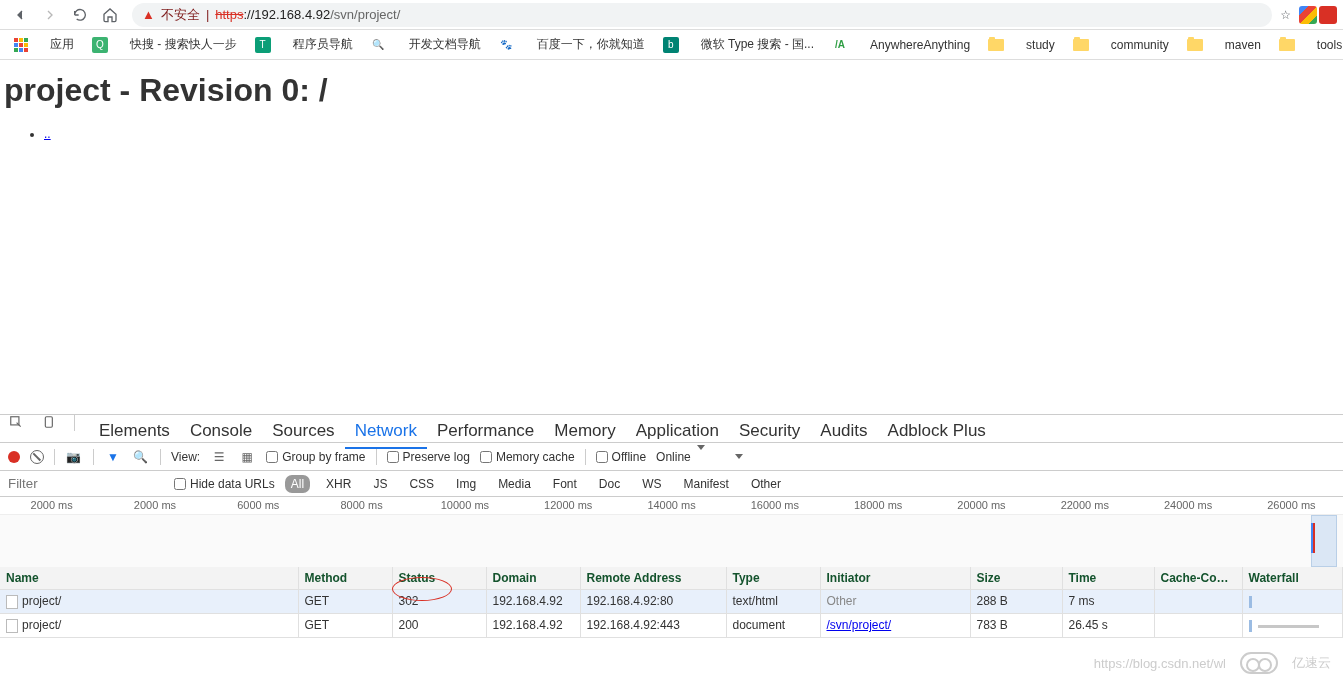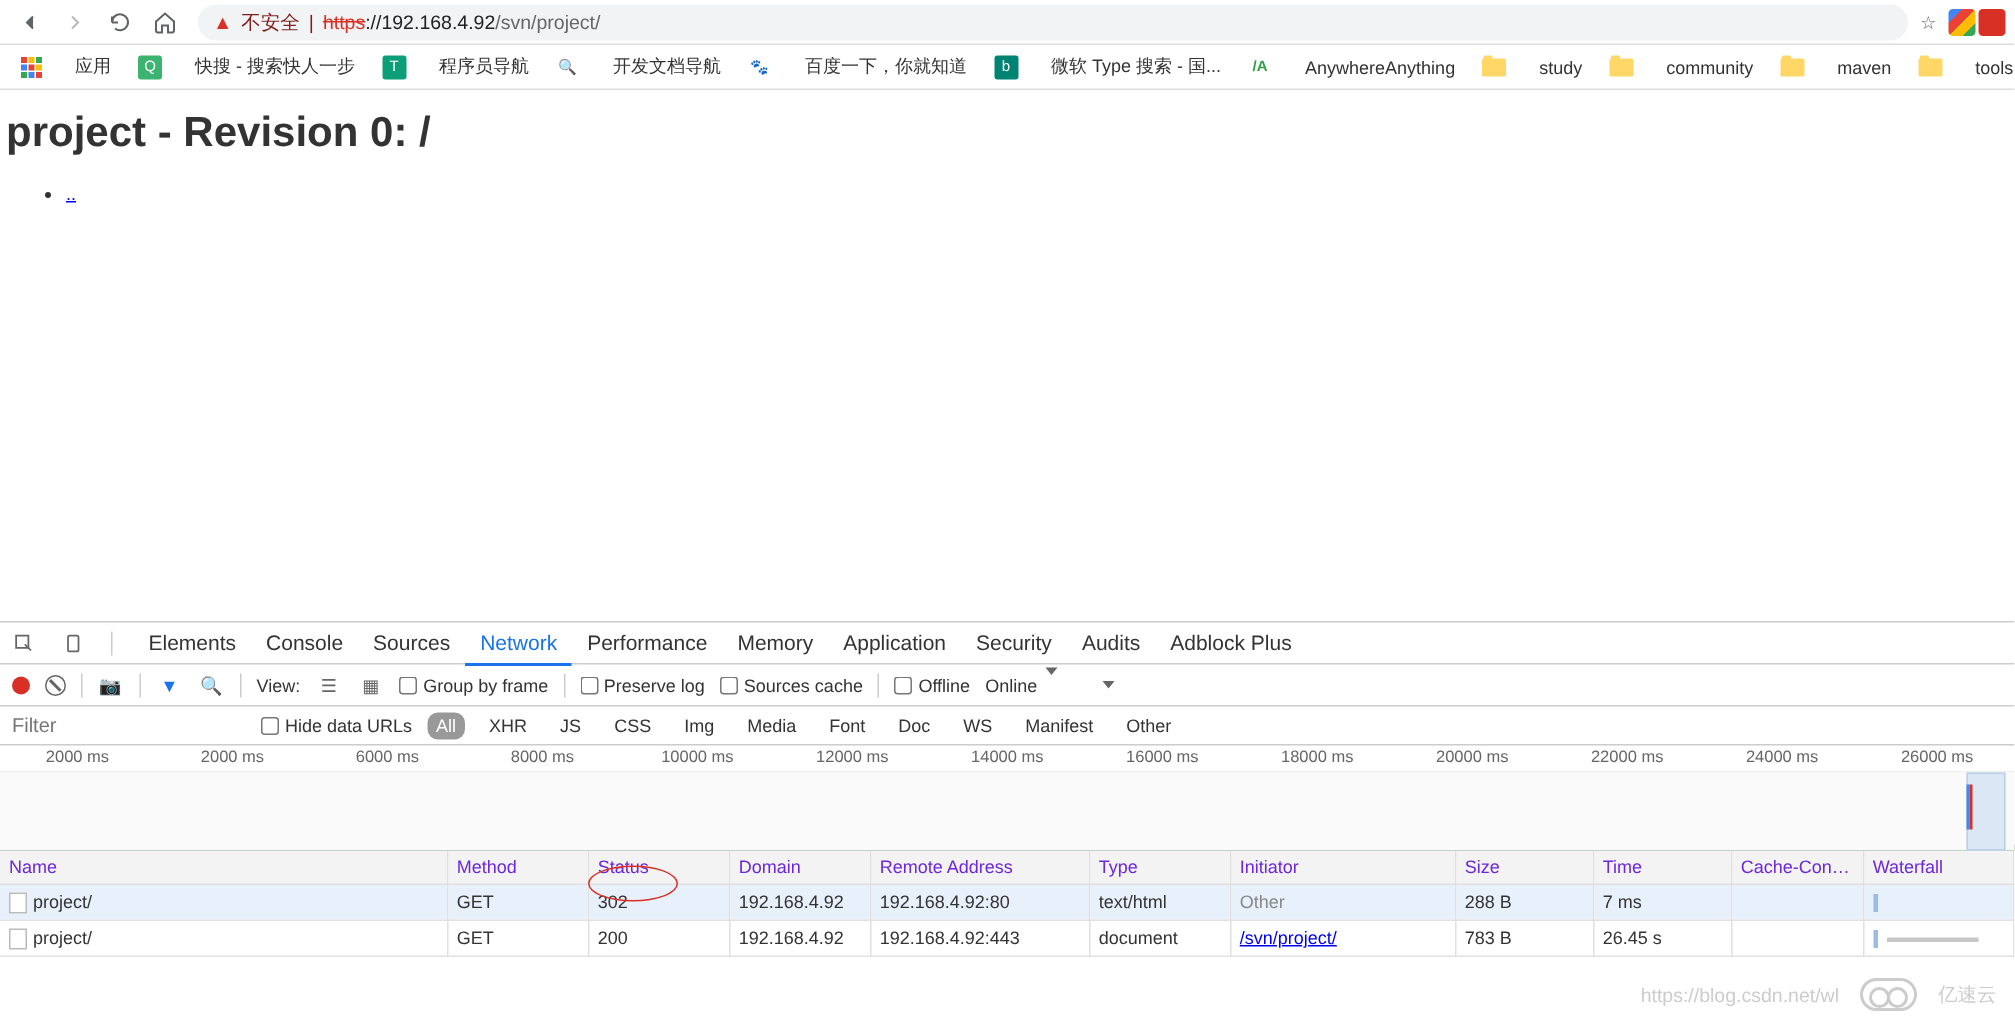--- a/index.html
+++ b/index.html
@@ -23,26 +23,26 @@
 .bookmarks{height:30px;display:flex;align-items:center;padding:0 8px;border-bottom:1px solid #ddd;gap:6px;font-size:12px;color:#333}
 .bk{display:flex;align-items:center;gap:22px;padding:3px 6px;border-radius:3px;cursor:pointer;white-space:nowrap}
 .bk-ico{width:16px;height:16px;display:inline-flex;align-items:center;justify-content:center;border-radius:2px;font-size:10px}
 .apps-ico{display:grid;grid-template-columns:repeat(3,4px);grid-template-rows:repeat(3,4px);gap:1px}
 .apps-ico i{width:4px;height:4px}
 .apps-ico i:nth-child(1){background:#ea4335}.apps-ico i:nth-child(2){background:#fbbc05}.apps-ico i:nth-child(3){background:#34a853}.apps-ico i:nth-child(4){background:#4285f4}.apps-ico i:nth-child(5){background:#ea4335}.apps-ico i:nth-child(6){background:#fbbc05}.apps-ico i:nth-child(7){background:#34a853}.apps-ico i:nth-child(8){background:#4285f4}.apps-ico i:nth-child(9){background:#ea4335}
 .folder-ico{width:16px;height:12px;background:#ffd767;border-radius:1px;position:relative}
 .folder-ico::before{content:"";position:absolute;top:-2px;left:1px;width:6px;height:3px;background:#ffd767;border-radius:1px 1px 0 0}
 
 .page{padding:12px 4px}
-.page h2{font-size:28px;font-weight:bold;margin-bottom:18px}
+.page h2{font-size:32px;font-weight:bold;margin-bottom:18px}
 .page ul{padding-left:40px}
 .page a{color:#00e;text-decoration:underline}
 
 .devtools{position:absolute;left:0;right:0;bottom:0;height:268px;background:#fff;border-top:1px solid #ccc;display:flex;flex-direction:column}
-.dt-tabs{height:28px;display:flex;align-items:center;border-bottom:1px solid #ccc;padding-left:6px;gap:14px;font-size:14px;color:#333}
+.dt-tabs{height:28px;display:flex;align-items:flex-start;border-bottom:1px solid #ccc;padding-left:6px;gap:14px;font-size:17px;color:#333}
 .dt-tabs .ico{width:20px;display:flex;justify-content:center;color:#666}
 .dt-tabs .tab{padding:6px 10px;cursor:pointer}
 .dt-tabs .tab.active{border-bottom:2px solid #1a73e8;color:#1a73e8}
 .dt-toolbar{height:28px;display:flex;align-items:center;border-bottom:1px solid #ccc;padding:0 8px;gap:10px;font-size:12px;color:#333}
 .rec{width:12px;height:12px;border-radius:50%;background:#d93025}
 .noentry{width:14px;height:14px;border:1.5px solid #666;border-radius:50%;position:relative}
 .noentry::after{content:"";position:absolute;left:1px;right:1px;top:5px;height:1.5px;background:#666;transform:rotate(45deg)}
 .tb-ico{color:#666;width:18px;text-align:center}
 .tb-ico.blue{color:#1a73e8}
 .vbar{width:1px;height:16px;background:#ccc}
@@ -60,21 +60,21 @@
 .ticks{display:flex;height:18px;font-size:11px;color:#666;border-bottom:1px solid #eee}
 .tick{flex:1;text-align:center;padding-top:2px}
 .tl-body{position:relative;height:52px;background:#fafafa}
 .tl-bar{position:absolute;right:6px;top:0;bottom:0;width:26px;background:#dbe7f5;border:1px solid #b9cfe7}
 .tl-blue{position:absolute;right:30px;top:8px;width:2px;height:30px;background:#4285f4}
 .tl-red{position:absolute;right:28px;top:8px;width:2px;height:30px;background:#d93025}
 
 .net-table{flex:1;overflow:auto;font-size:12px}
 .net-table table{width:100%;border-collapse:collapse;table-layout:fixed}
 .net-table th,.net-table td{text-align:left;padding:4px 6px;border-right:1px solid #e0e0e0;border-bottom:1px solid #e0e0e0;overflow:hidden;text-overflow:ellipsis;white-space:nowrap;height:21px}
-.net-table th{background:#f3f3f3;font-weight:normal;color:#6d28d9}
+.net-table th{background:#f3f3f3;font-weight:bold;color:#14532d}
 .net-table tr.sel td{background:#e8f0fb}
 .circle-ann{position:absolute;border:1.5px solid #d93025;border-radius:50%;width:60px;height:24px;pointer-events:none}
 .file-ico{display:inline-block;width:12px;height:14px;border:1px solid #bbb;margin-right:4px;vertical-align:middle;background:#fff}
 .num{text-align:right}
 .gray{color:#888}
 .link{color:#00e;text-decoration:underline}
 .wf-bar{display:inline-block;width:3px;height:12px;background:#9bbce3;vertical-align:middle}
 .wf-bar2{display:inline-block;width:70%;height:3px;background:#c7c7c7;vertical-align:middle;margin-left:6px}
 
 .wm{position:absolute;right:12px;bottom:8px;display:flex;align-items:center;gap:14px;color:#ccc;font-size:13px;pointer-events:none}
@@ -233,21 +233,21 @@
         <input type="checkbox" style="">
         <span>Group by frame</span>
       </label>
     <span class="vbar"></span>
     <label class="chk">
         <input type="checkbox" style="">
         <span>Preserve log</span>
       </label>
     <label class="chk">
         <input type="checkbox" style="">
-        <span>Sources cache</span>
+        <span>Memory cache</span>
       </label>
     <span class="vbar"></span>
     <label class="chk">
         <input type="checkbox" style="">
         <span>Offline</span>
       </label>
     <span><span>Online</span><span class="arrow-down"></span></span>
     <span class="arrow-down" style="margin-left:20px"></span>
   </div>
   <div class="dt-filter">

